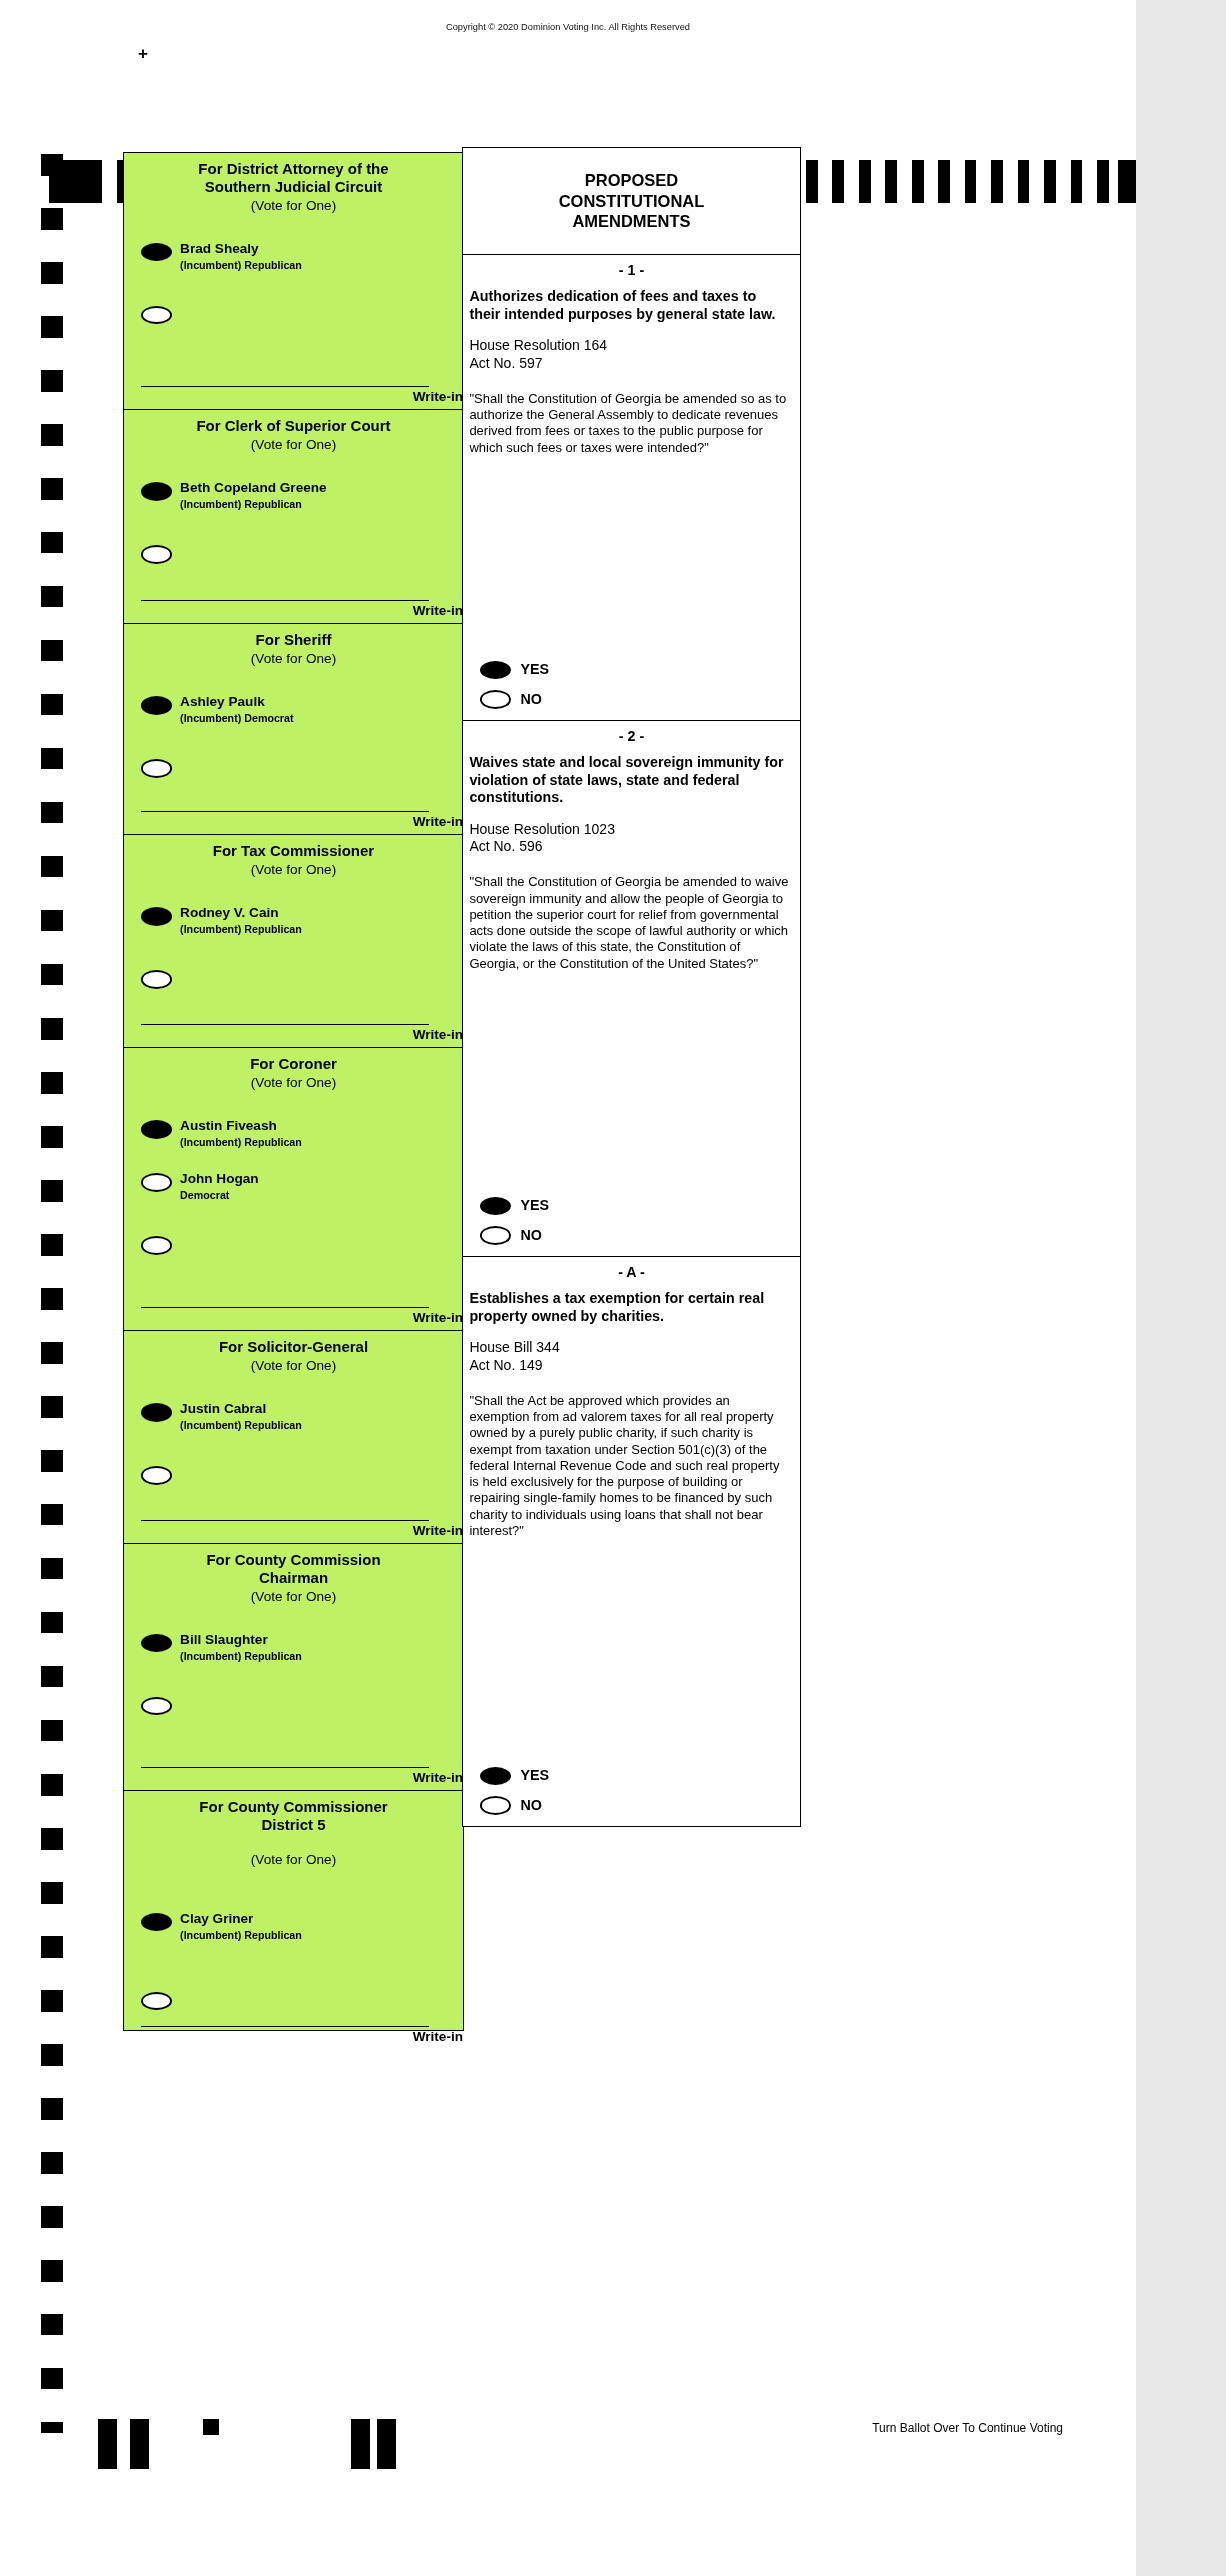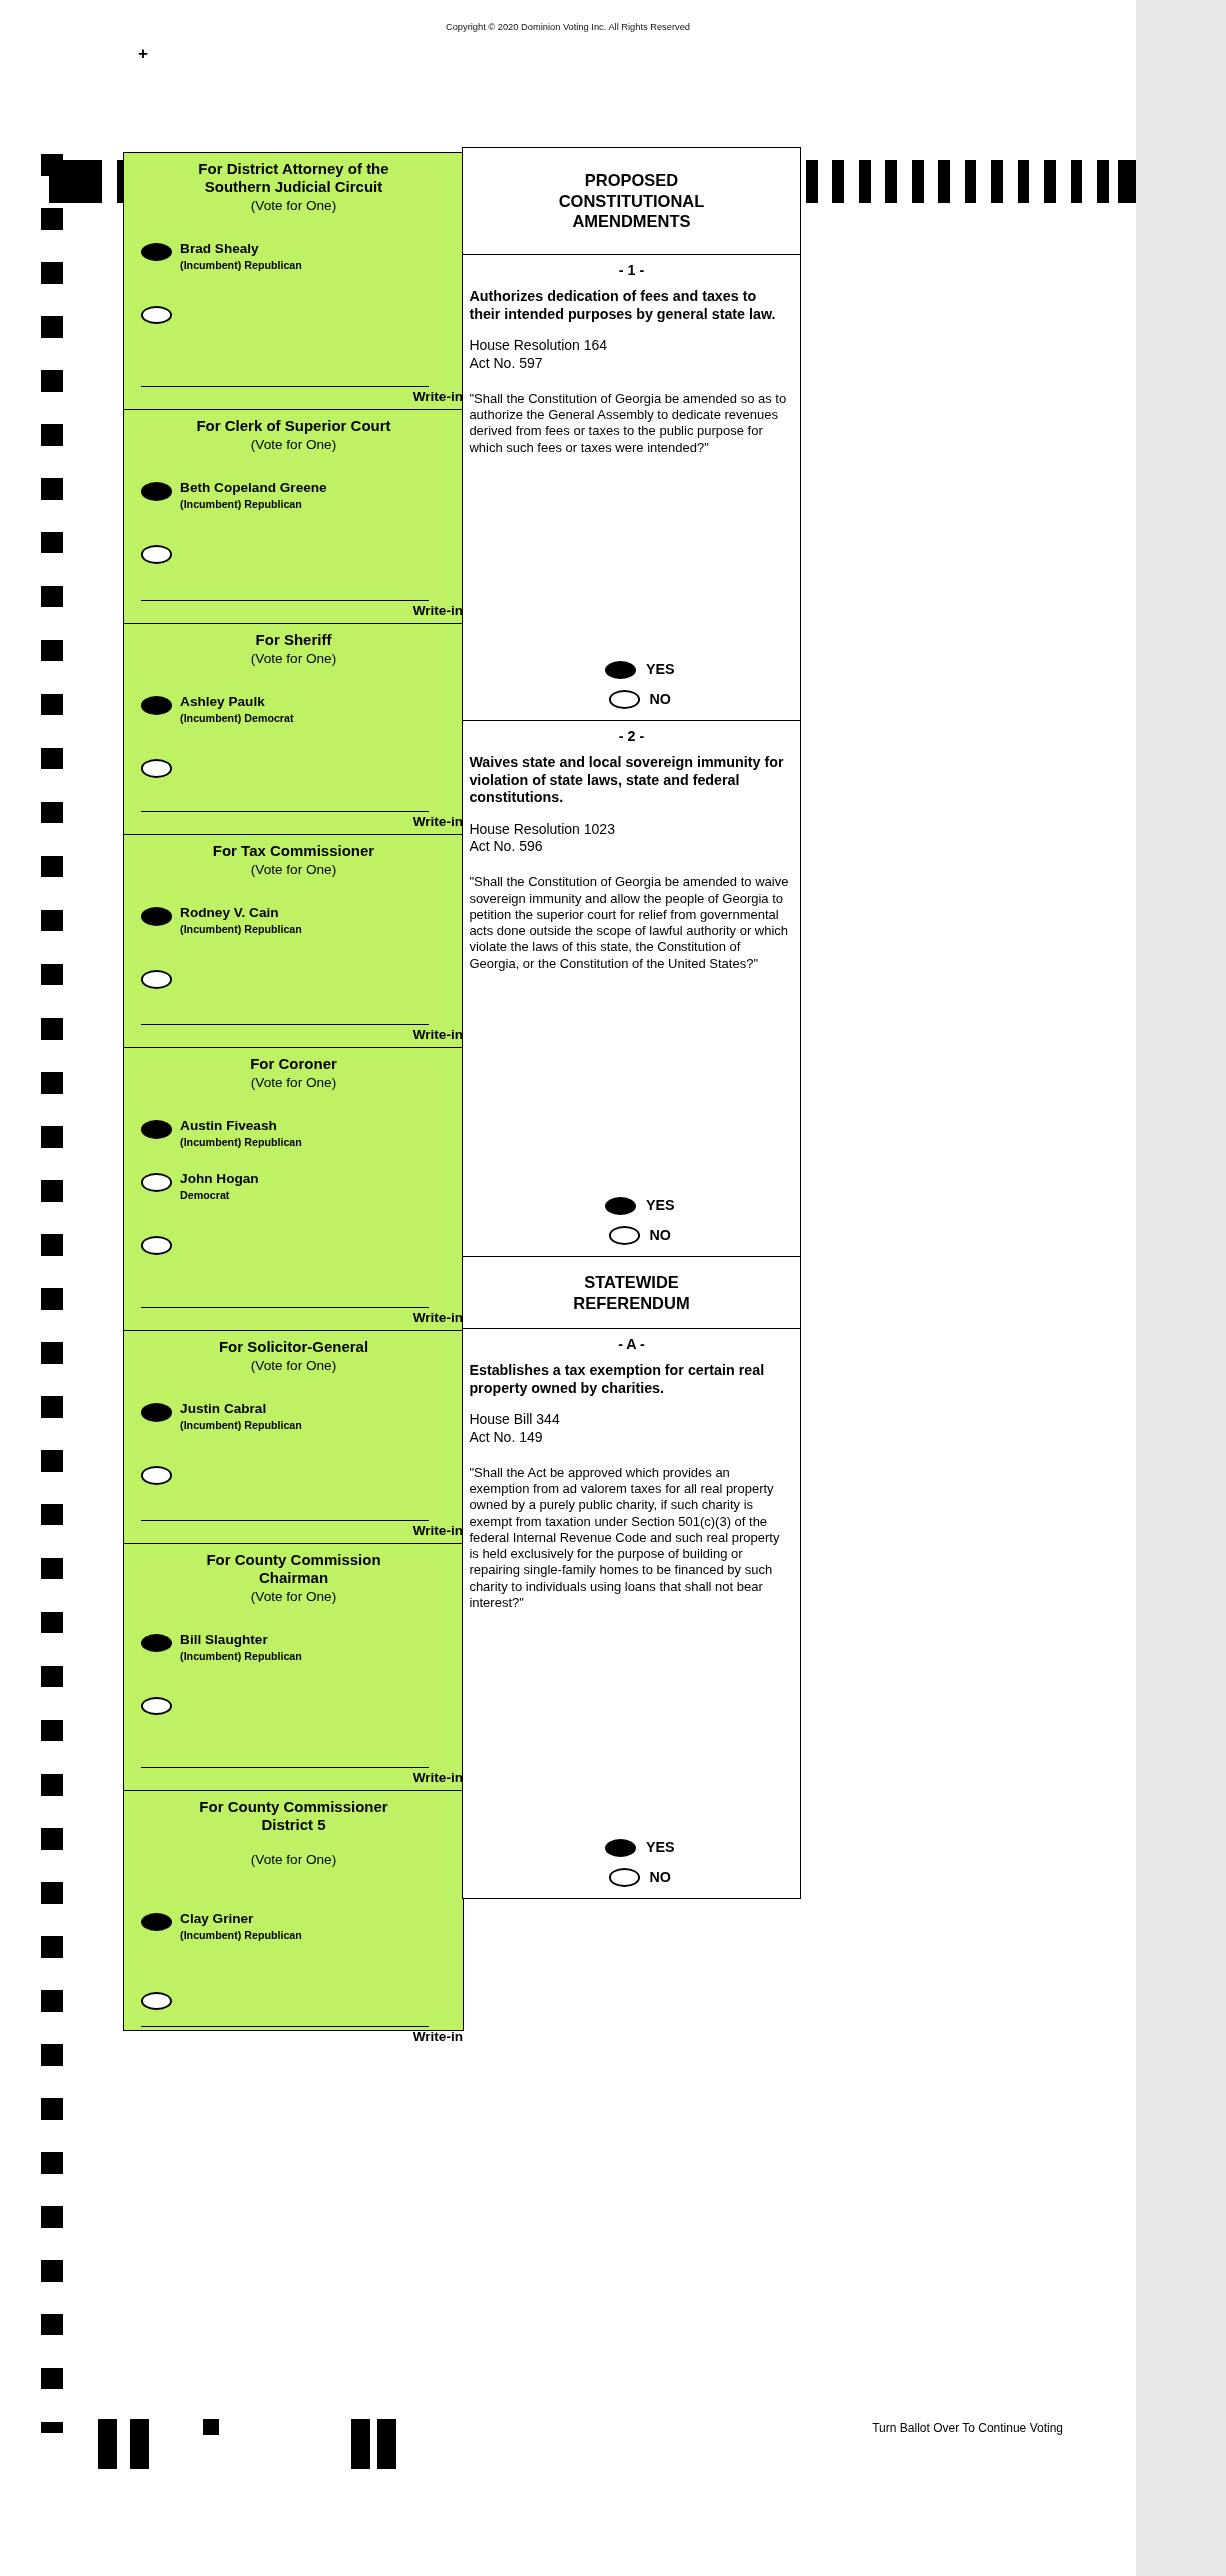--- a/index.html
+++ b/index.html
@@ -68,21 +68,21 @@
   .sec-a1{height:466px;}
   .sec-a2{height:536px;}
   .sec-ref-head{height:72px;}
   .sec-ra{height:569px;}
 
   .m-number{font-weight:bold;font-size:14.3px;text-align:center;margin-top:7.2px;}
   .m-summary{font-weight:bold;font-size:14.3px;line-height:1.22;margin:10px 11.5px 0 6.4px;}
   .m-refs{font-size:14px;line-height:1.25;margin:14.3px 11.5px 0 6.4px;}
   .m-question{font-size:13px;line-height:1.25;margin:18.6px 10px 0 6.4px;}
   .yn-group{margin-top:auto;padding-bottom:11.5px;}
-  .yn-row{display:flex;align-items:center;gap:10px;padding-left:16.5px;margin-top:10px;justify-content:center;}
+  .yn-row{display:flex;align-items:center;gap:10px;padding-left:16.5px;margin-top:10px;}
   .yn-label{font-weight:bold;font-size:14.3px;}
 
   .turn-over{position:absolute;top:2421px;right:73px;font-weight:normal;font-size:12px;}
   .cross-icon{position:absolute;top:2435px;left:1155px;width:20px;height:20px;}
   .cross-icon .bar-v{position:absolute;left:7.2px;top:0;width:5.7px;height:20px;background:#000;}
   .cross-icon .bar-h{position:absolute;top:7.2px;left:0;height:5.7px;width:20px;background:#000;}
   .cross-icon .center{position:absolute;left:7.2px;top:7.2px;width:5.7px;height:5.7px;background:#fff;}
 </style>
 </head>
 <body>
@@ -306,22 +306,20 @@
           <span class="oval filled"></span>
           <span class="yn-label">YES</span>
         </div>
         <div class="yn-row">
           <span class="oval"></span>
           <span class="yn-label">NO</span>
         </div>
       </div>
     </section>
 
-    <section class="rsection rhead sec-ref-head">STATEWIDE
-REFERENDUM</section>
 
     <section class="rsection sec-ra">
       <div class="m-number">- A -</div>
       <div class="m-summary">Establishes a tax exemption for certain real property owned by charities.</div>
       <div class="m-refs">
         <div>House Bill 344</div>
         <div>Act No. 149</div>
       </div>
       <div class="m-question">"Shall the Act be approved which provides an exemption from ad valorem taxes for all real property owned by a purely public charity, if such charity is exempt from taxation under Section 501(c)(3) of the federal Internal Revenue Code and such real property is held exclusively for the purpose of building or repairing single-family homes to be financed by such charity to individuals using loans that shall not bear interest?"</div>
       <div class="yn-group">

